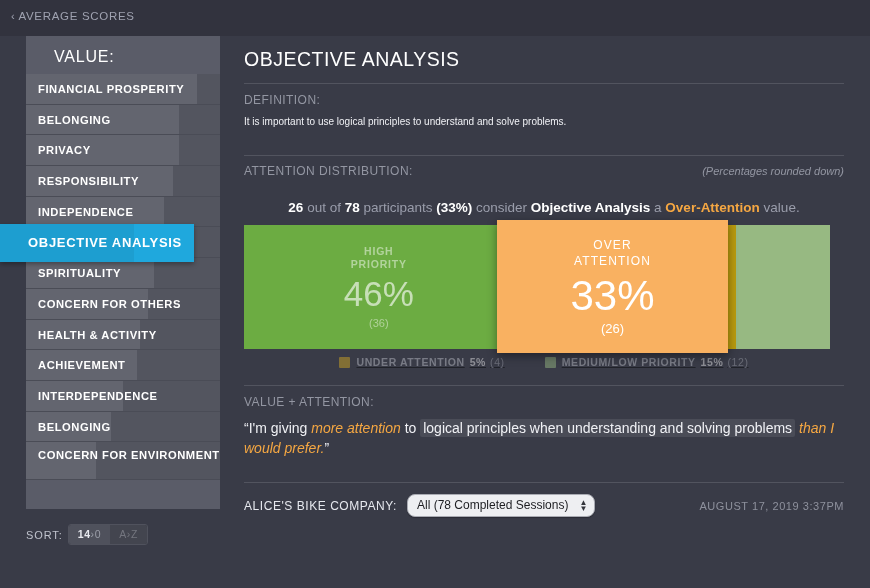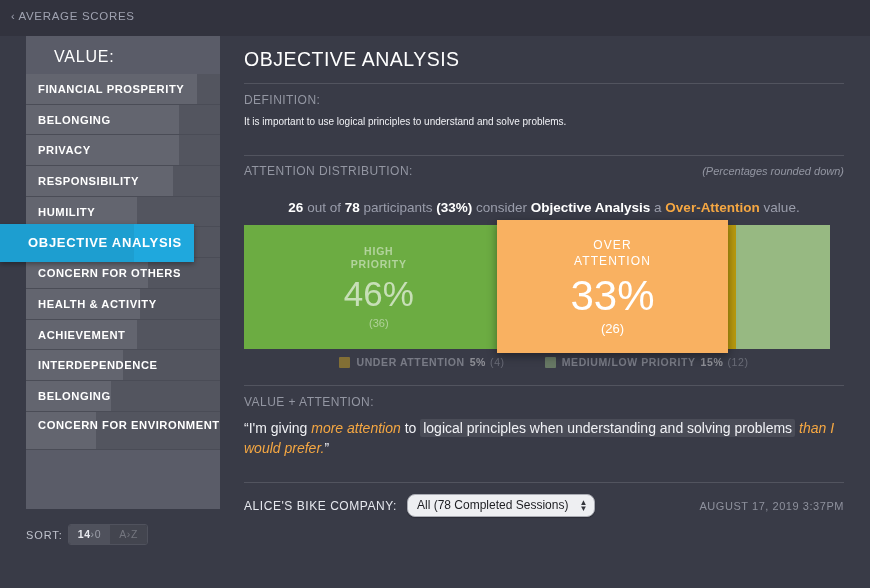--- a/index.html
+++ b/index.html
@@ -177,21 +177,21 @@
   }
   .popcard .spct {
     font-size: 42px; font-weight: 300; line-height: 50px;
     color: #ffffff; margin-top: 2px;
   }
   .popcard .scount { font-size: 13px; color: #ffffff; margin-top: 0px; }
 
   
   .legend {
     display: flex; justify-content: center; gap: 40px;
-    margin-top: 7px; opacity: .42;
+    margin-top: 7px; opacity: .42; text-decoration: underline;
   }
   .legend-item { display: flex; align-items: center; font-size: 10.5px;
     letter-spacing: .6px; font-weight: bold; }
   .swatch { width: 11px; height: 11px; margin-right: 6px; border-radius: 1px; }
   .legend-item .lname { color: #cfd2da; }
   .legend-item .lpct  { color: #ffffff; margin-left: 5px; }
   .legend-item .lcnt  { color: #a9acb6; margin-left: 4px; font-weight: normal; }
 
   
   .rule.m2 { margin-top: 17px; }
@@ -252,20 +252,24 @@
           <div class="fill" style="width: 79%;"></div>
           <div class="vlabel">BELONGING</div>
         </div>
         <div class="value-item">
           <div class="fill" style="width: 79%;"></div>
           <div class="vlabel">PRIVACY</div>
         </div>
         <div class="value-item">
           <div class="fill" style="width: 76%;"></div>
           <div class="vlabel">RESPONSIBILITY</div>
+        </div>
+        <div class="value-item">
+          <div class="fill" style="width: 71%;"></div>
+          <div class="vlabel">INDEPENDENCE</div>
         </div>
         <div class="value-item selected" style="top: 149.5px;">
           <div class="fill" style="width: 69%;"></div>
           <div class="vlabel">OBJECTIVE ANALYSIS</div>
         </div>
         <div class="value-item">
           <div class="fill" style="width: 57%;"></div>
           <div class="vlabel">HUMILITY</div>
         </div>
         <div class="value-item">

